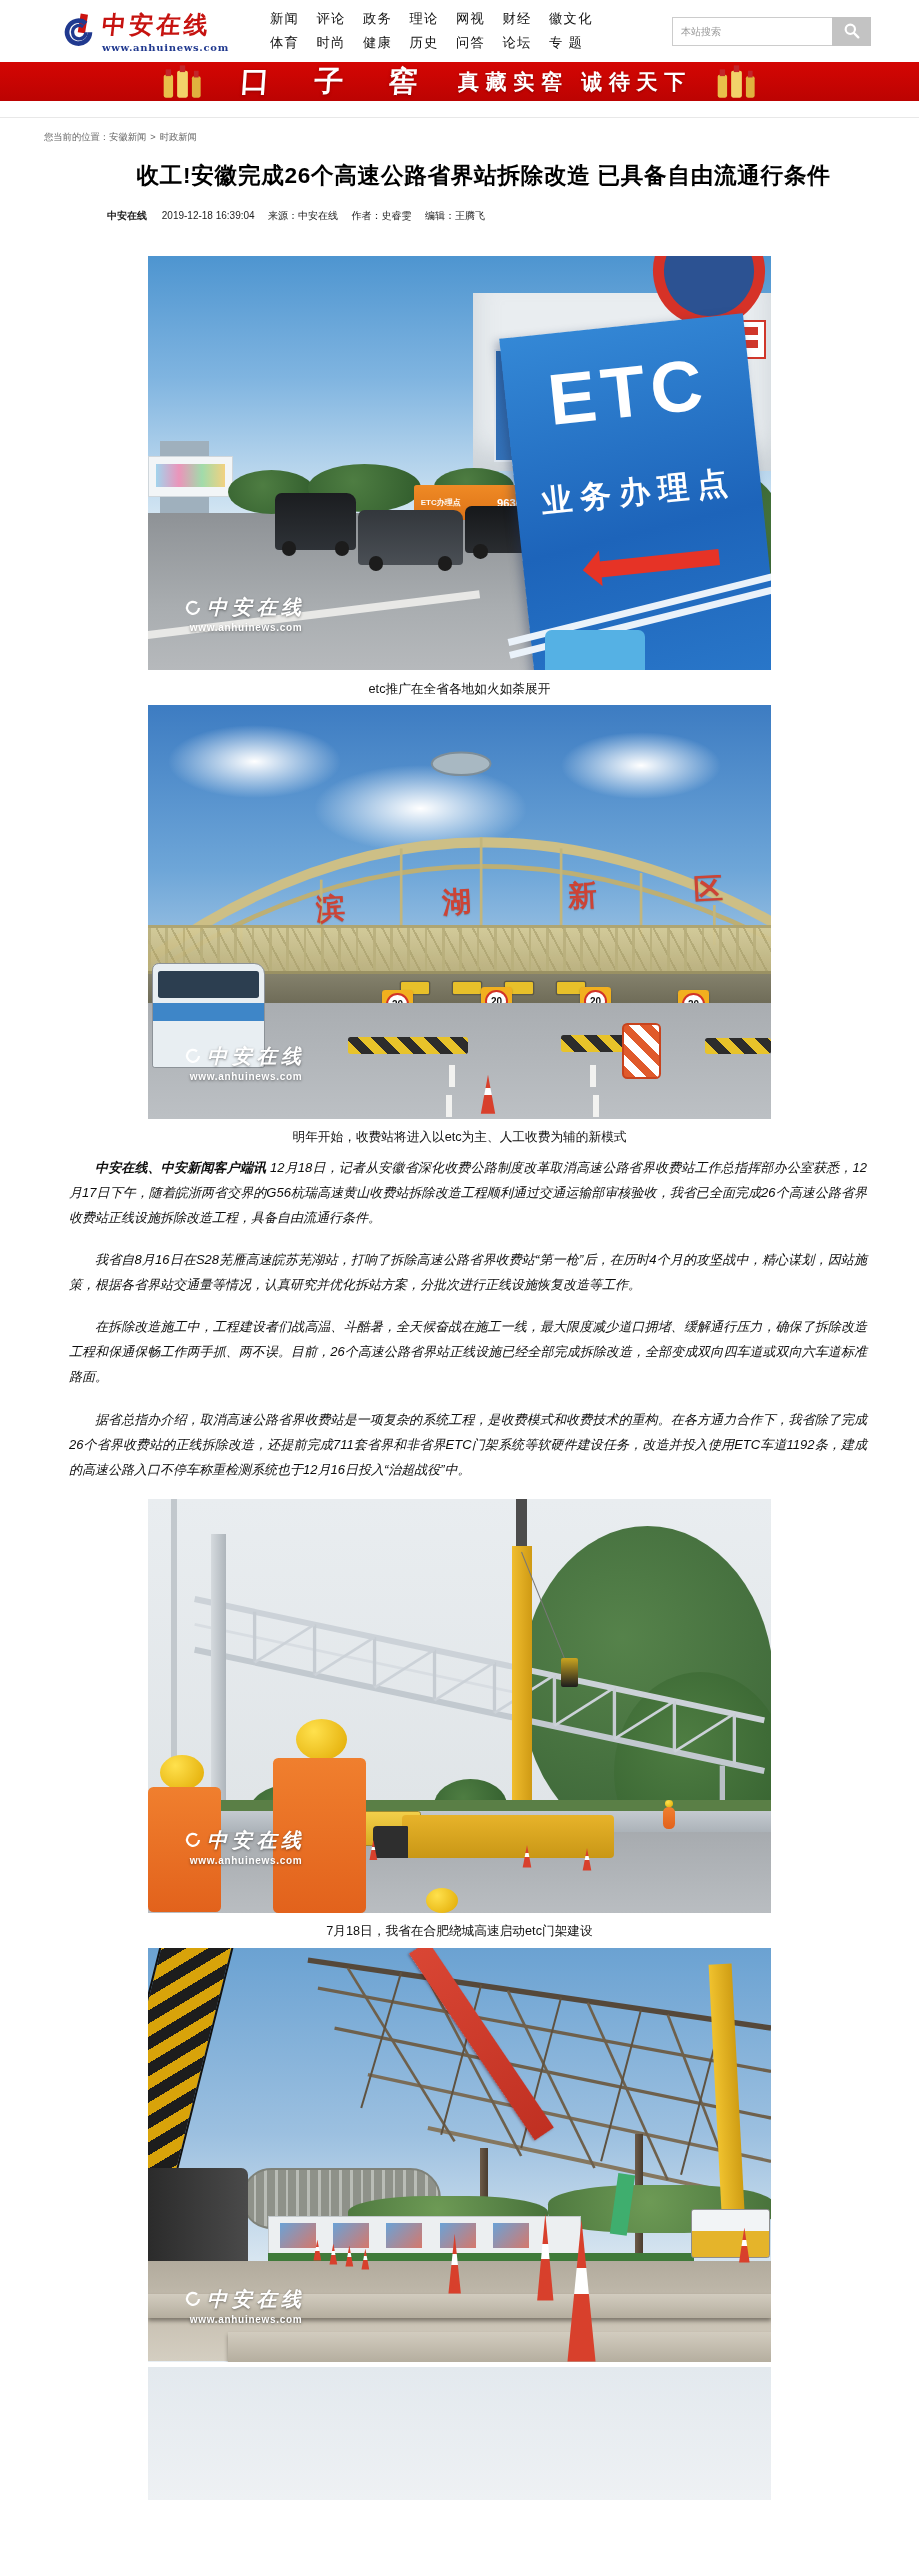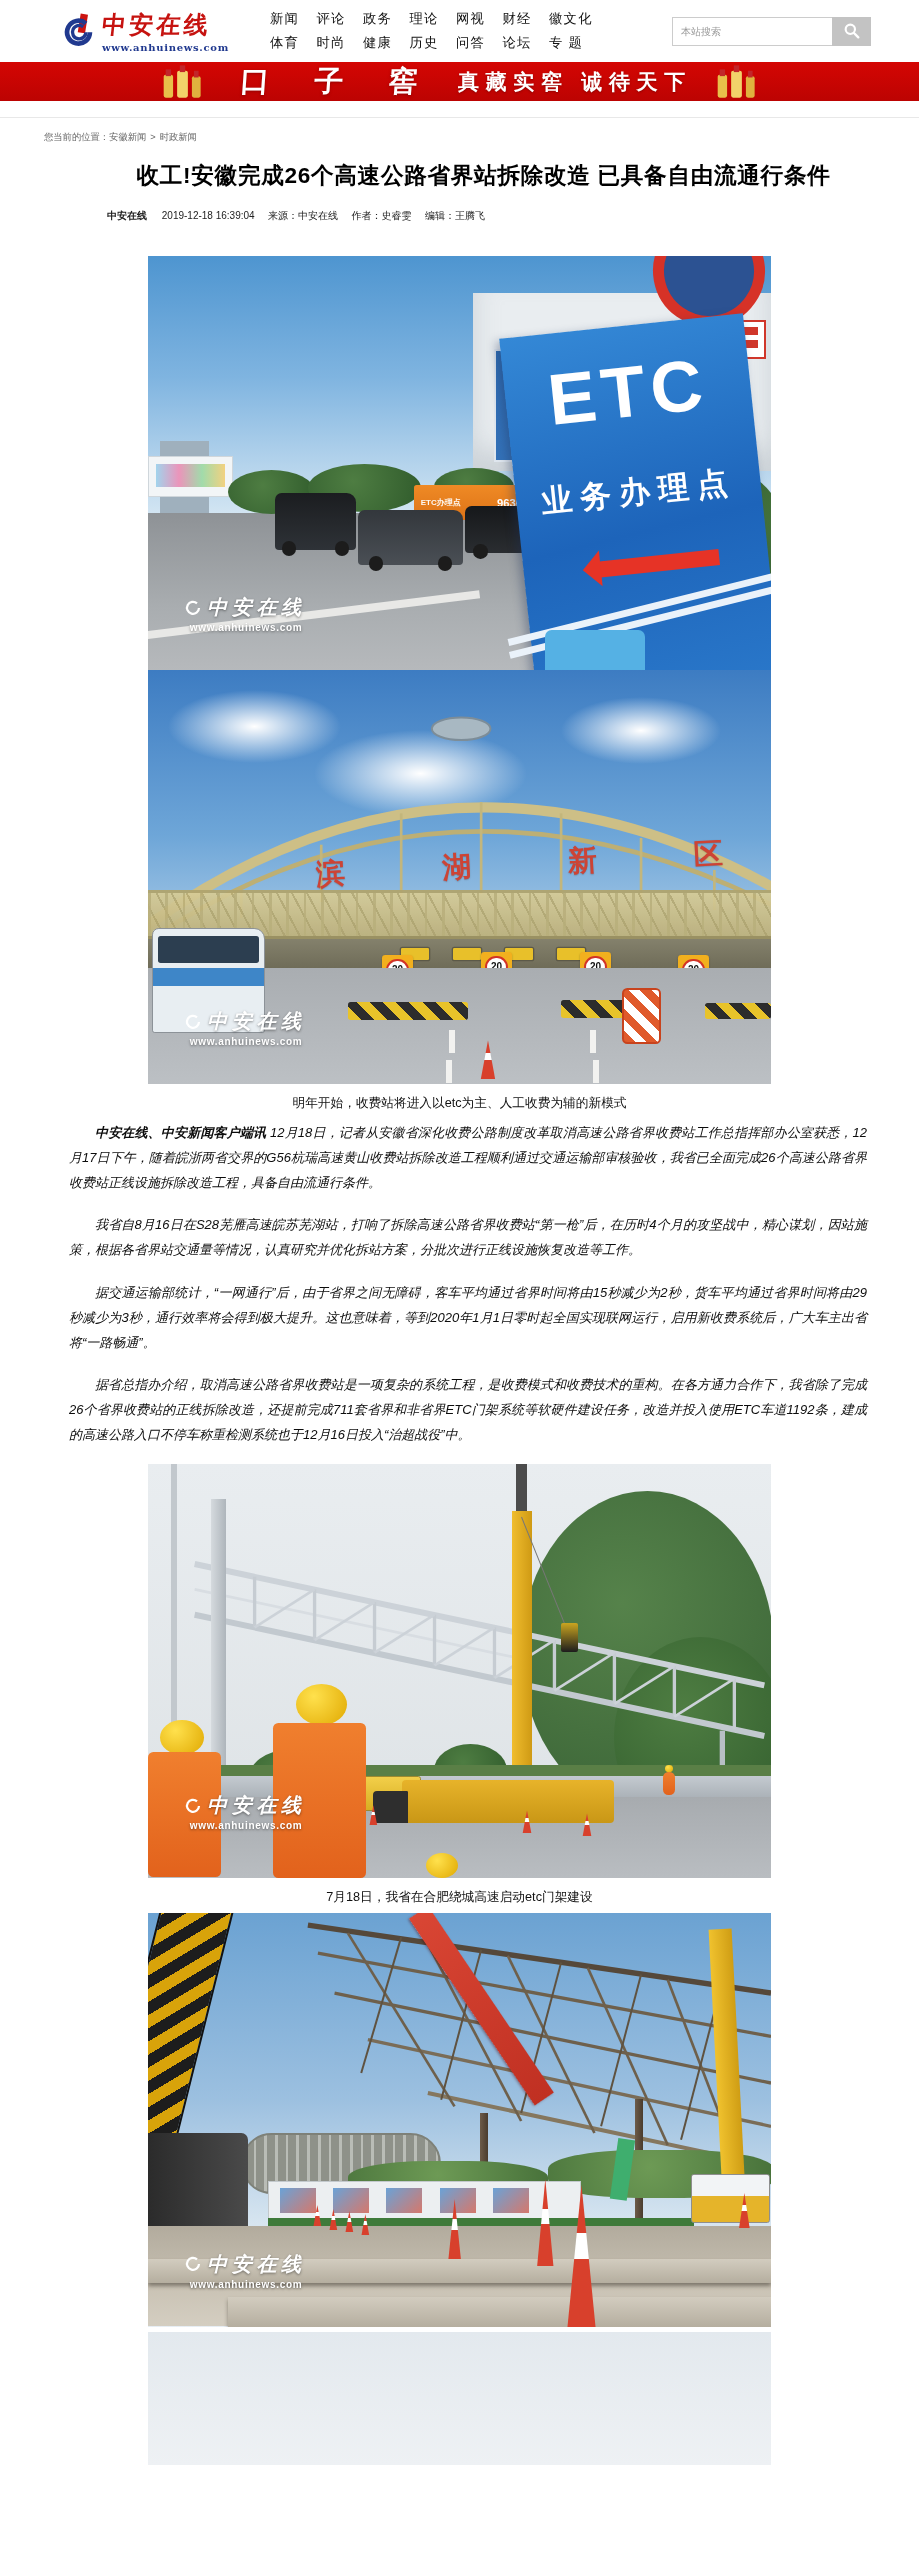--- a/index.html
+++ b/index.html
@@ -291,20 +291,21 @@
         <div class="wm">
           <span class="wm-row">
             <svg width="20" height="20" viewBox="0 0 30 30">
               <path d="M24 15a9 9 0 1 1-3-7" stroke="#fff" stroke-width="3.4" fill="none"></path>
               </svg>
             <span class="wm-name">中安在线</span>
           </span>
           <span class="wm-url">www.anhuinews.com</span>
         </div>
       </div>
+      <figcaption>etc推广在全省各地如火如荼展开</figcaption>
     </figure>
 
     <figure>
       <div class="ph">
         <div class="abs p2-sky"></div>
         <div class="cloud" style="left:20px;top:20px;width:173px;height:73px;"></div>
         <div class="cloud" style="left:166px;top:60px;width:213px;height:87px;"></div>
         <div class="cloud" style="left:413px;top:27px;width:160px;height:67px;"></div>
         <svg class="abs" style="left:0;top:0;" width="623" height="414" viewBox="0 0 935 621">
           <path d="M-10 390 Q 450 55 945 330" stroke="#cdbf86" stroke-width="15" fill="none"></path>
@@ -367,21 +368,21 @@
           </span>
           <span class="wm-url">www.anhuinews.com</span>
         </div>
       </div>
       <figcaption>明年开始，收费站将进入以etc为主、人工收费为辅的新模式</figcaption>
     </figure>
 
     <div class="article-body">
       <p><b>中安在线、中安新闻客户端讯</b><span> 12月18日，记者从安徽省深化收费公路制度改革取消高速公路省界收费站工作总指挥部办公室获悉，12月17日下午，随着皖浙两省交界的G56杭瑞高速黄山收费站拆除改造工程顺利通过交通运输部审核验收，我省已全面完成26个高速公路省界收费站正线设施拆除改造工程，具备自由流通行条件。</span></p>
       <p><span>我省自8月16日在S28芜雁高速皖苏芜湖站，打响了拆除高速公路省界收费站“第一枪”后，在历时4个月的攻坚战中，精心谋划，因站施策，根据各省界站交通量等情况，认真研究并优化拆站方案，分批次进行正线设施恢复改造等工作。</span></p>
-      <p><span>据交通运输部统计，“一网通行”后，由于省界之间无障碍，客车平均通过省界时间将由15秒减少为2秒，货车平均通过省界时间将由29秒减少为3秒，通行效率将会得到极大提升。这也意味着，等到2020年1月1日零时起全国实现联网运行，启用新收费系统后，广大车主出省将“一路畅通”。</span></p>
+      <p><span>在拆除改造施工中，工程建设者们战高温、斗酷暑，全天候奋战在施工一线，最大限度减少道口拥堵、缓解通行压力，确保了拆除改造工程和保通保畅工作两手抓、两不误。目前，26个高速公路省界站正线设施已经全部完成拆除改造，全部变成双向四车道或双向六车道标准路面。</span></p>
       <p><span>据省总指办介绍，取消高速公路省界收费站是一项复杂的系统工程，是收费模式和收费技术的重构。在各方通力合作下，我省除了完成26个省界收费站的正线拆除改造，还提前完成711套省界和非省界ETC门架系统等软硬件建设任务，改造并投入使用ETC车道1192条，建成的高速公路入口不停车称重检测系统也于12月16日投入“治超战役”中。</span></p>
     </div>
 
     <figure class="fig3">
       <div class="ph">
         <div class="abs p3-sky"></div>
         <div class="tree" style="left:373px;top:27px;width:253px;height:320px;opacity:.95;"></div>
         <div class="tree" style="left:466px;top:173px;width:173px;height:200px;"></div>
         <div class="tree" style="left:100px;top:286px;width:80px;height:60px;"></div>
         <div class="tree" style="left:286px;top:280px;width:73px;height:53px;"></div>

